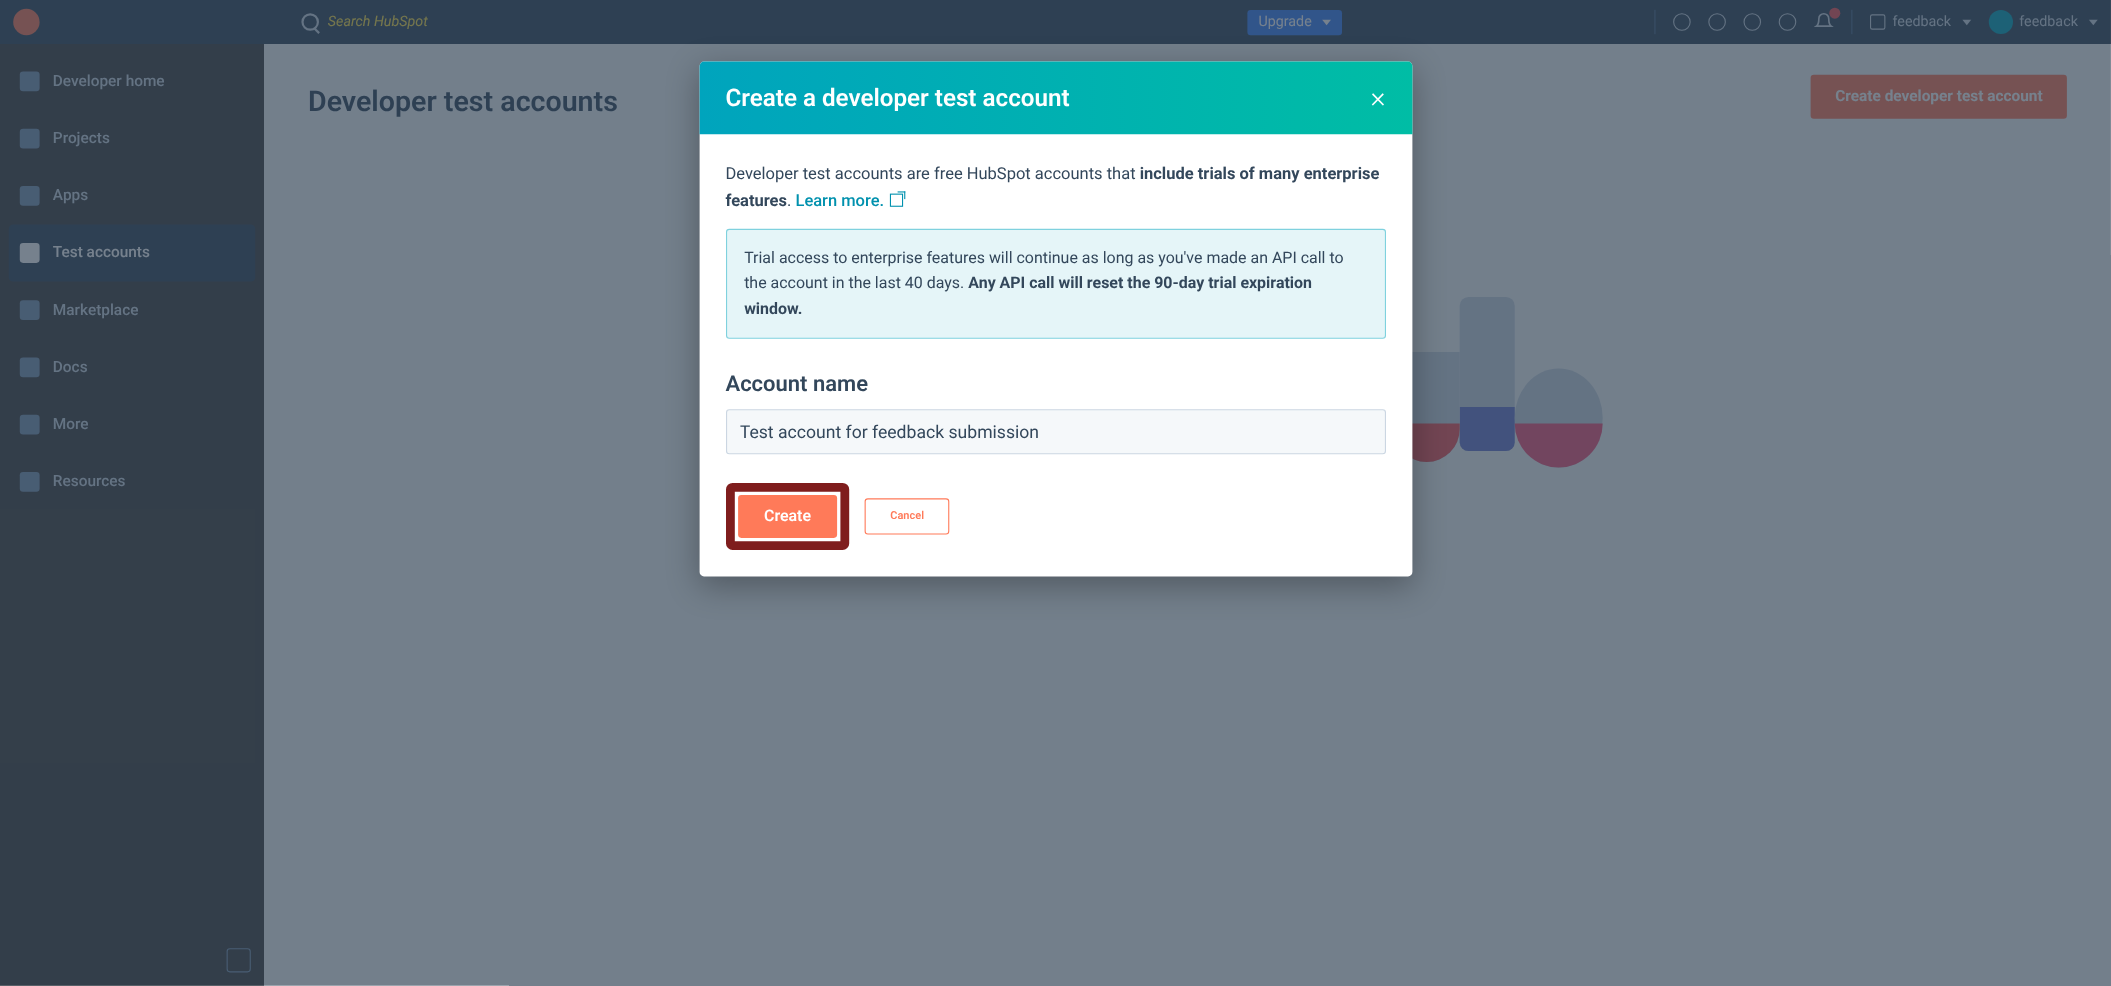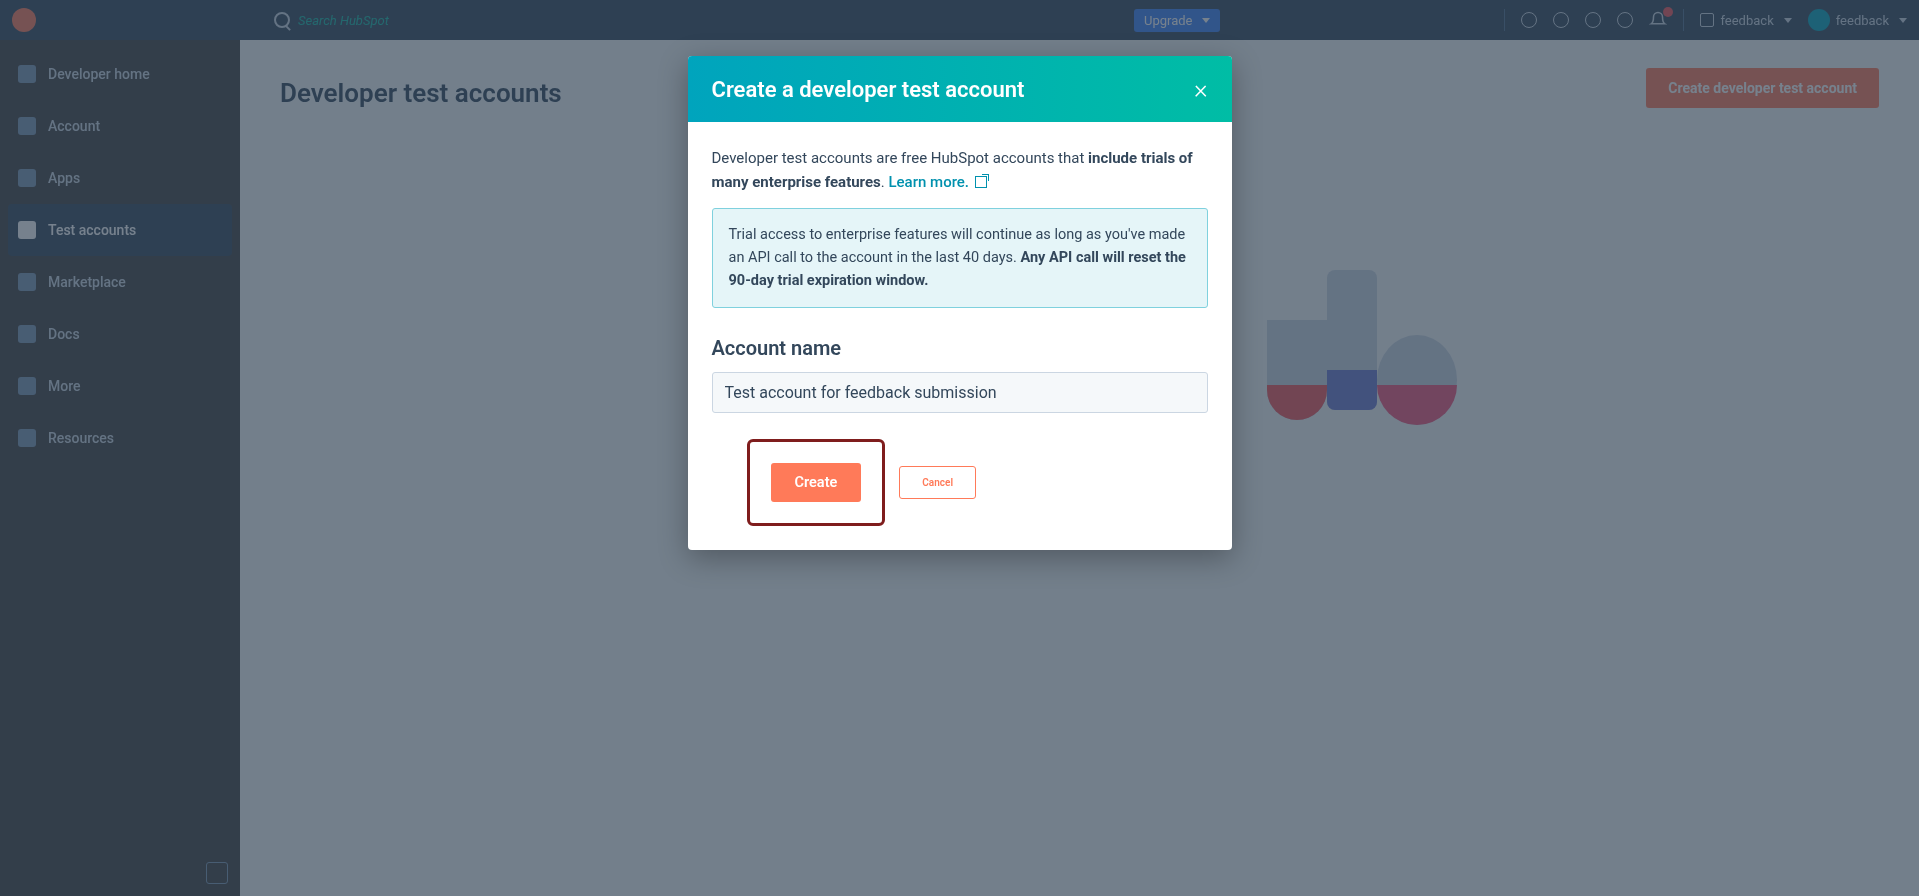--- a/index.html
+++ b/index.html
@@ -9,21 +9,21 @@
 .topnav {
   position: absolute; top: 0; left: 0; right: 0; height: 40px;
   background: #33475b; display: flex; align-items: center; padding: 0 12px;
   color: #fff; font-size: 13px; z-index: 1;
 }
 .topnav .logo { width: 24px; height: 24px; background: #ff7a59; border-radius: 50%; position: relative; margin-right: 18px; }
 .topnav .logo::before, .topnav .logo::after { content:''; position:absolute; background:#ff7a59; }
 .topnav .search { flex: 0 0 520px; display: flex; align-items: center; margin-left: 220px; }
 .topnav .search .icon { width: 16px; height: 16px; border: 2px solid #cbd6e2; border-radius: 50%; position: relative; margin-right: 8px; }
 .topnav .search .icon::after { content:''; position:absolute; width:6px; height:2px; background:#cbd6e2; bottom:-3px; right:-3px; transform: rotate(45deg); }
-.topnav .search span { color: #14b8a6; font-style: italic; }
+.topnav .search span { color: #fde047; font-style: italic; }
 .topnav .right { margin-left: auto; display: flex; align-items: center; gap: 16px; color: #cbd6e2; }
 .topnav .pill { background: #3b82f6; padding: 4px 10px; border-radius: 3px; color: #fff; font-weight: 400; display:flex; align-items:center; gap:6px; }
 .topnav .iconbtn { width: 16px; height: 16px; border: 1.5px solid #cbd6e2; border-radius: 50%; position: relative; }
 .topnav .divider { width: 1px; height: 22px; background: #516f90; }
 .topnav .bell { position: relative; width: 18px; height: 18px; }
 .topnav .bell::before { content:''; position:absolute; top:-4px; right:-6px; width:10px; height:10px; background:#f2545b; border-radius:50%; }
 
 
 .sidebar {
   position: absolute; top: 40px; left: 0; bottom: 0; width: 240px;
@@ -58,21 +58,21 @@
 
 
 .overlay {
   position: absolute; inset: 0; background: rgba(45, 62, 80, 0.65);
   z-index: 10;
 }
 
 
 .modal {
   position: absolute; top: 56px; left: 50%; transform: translateX(-50%);
-  width: 544px; background: #fff; border-radius: 4px; z-index: 20;
+  width: 648px; background: #fff; border-radius: 4px; z-index: 20;
   box-shadow: 0 8px 30px rgba(0,0,0,0.3);
 }
 .modal-header {
   background: linear-gradient(90deg, #00a4bd, #00bda5);
   color: #fff; padding: 20px 24px; display: flex; justify-content: space-between;
   align-items: center; border-radius: 4px 4px 0 0;
 }
 .modal-header h2 { font-size: 22px; font-weight: 600; }
 .close-x { font-size: 26px; cursor: pointer; line-height: 1; font-weight: 300; }
 .modal-body { padding: 24px; color: #33475b; font-size: 15px; line-height: 1.6; }
@@ -87,21 +87,21 @@
 .field-label { font-weight: 600; font-size: 20px; margin-bottom: 8px; display: block; }
 .text-input {
   width: 100%; padding: 10px 12px; font-size: 16px; border: 1px solid #cbd6e2;
   border-radius: 3px; background: #f5f8fa; color: #33475b;
 }
 .modal-actions { display: flex; gap: 14px; margin-top: 26px; align-items: center; }
 .btn-primary {
   background: #ff7a59; color: #fff; border: none; padding: 11px 24px;
   border-radius: 3px; font-weight: 600; font-size: 14.5px; cursor: pointer;
 }
-.highlight-ring { border: 3px solid #7f1d1d; padding: 21px; border-radius: 6px; display: inline-block; margin-left: 35px; }
+.highlight-ring { border: 8px solid #7f1d1d; padding: 3px; border-radius: 6px; display: inline-block; }
 .btn-secondary {
   background: #fff; color: #ff7a59; border: 1px solid #ff7a59;
   padding: 10px 22px; border-radius: 3px; font-weight: 600; font-size: 10px; cursor: pointer;
 }
 .chev-down { display:inline-block; width:0; height:0; border-left:4px solid transparent; border-right:4px solid transparent; border-top:5px solid currentColor; vertical-align:middle; margin-left:4px;}
 </style>
 </head>
 <body>
 
 <div class="topnav">
@@ -139,21 +139,21 @@
   </div>
 </div>
 
 <div class="sidebar">
   <div class="item">
       <span class="side-icon"></span>
       <span>Developer home</span>
     </div>
   <div class="item">
       <span class="side-icon"></span>
-      <span>Account</span>
+      <span>Projects</span>
     </div>
   <div class="item">
       <span class="side-icon"></span>
       <span>Apps</span>
     </div>
   <div class="item active">
       <span class="side-icon"></span>
       <span>Test accounts</span>
     </div>
   <div class="item">

